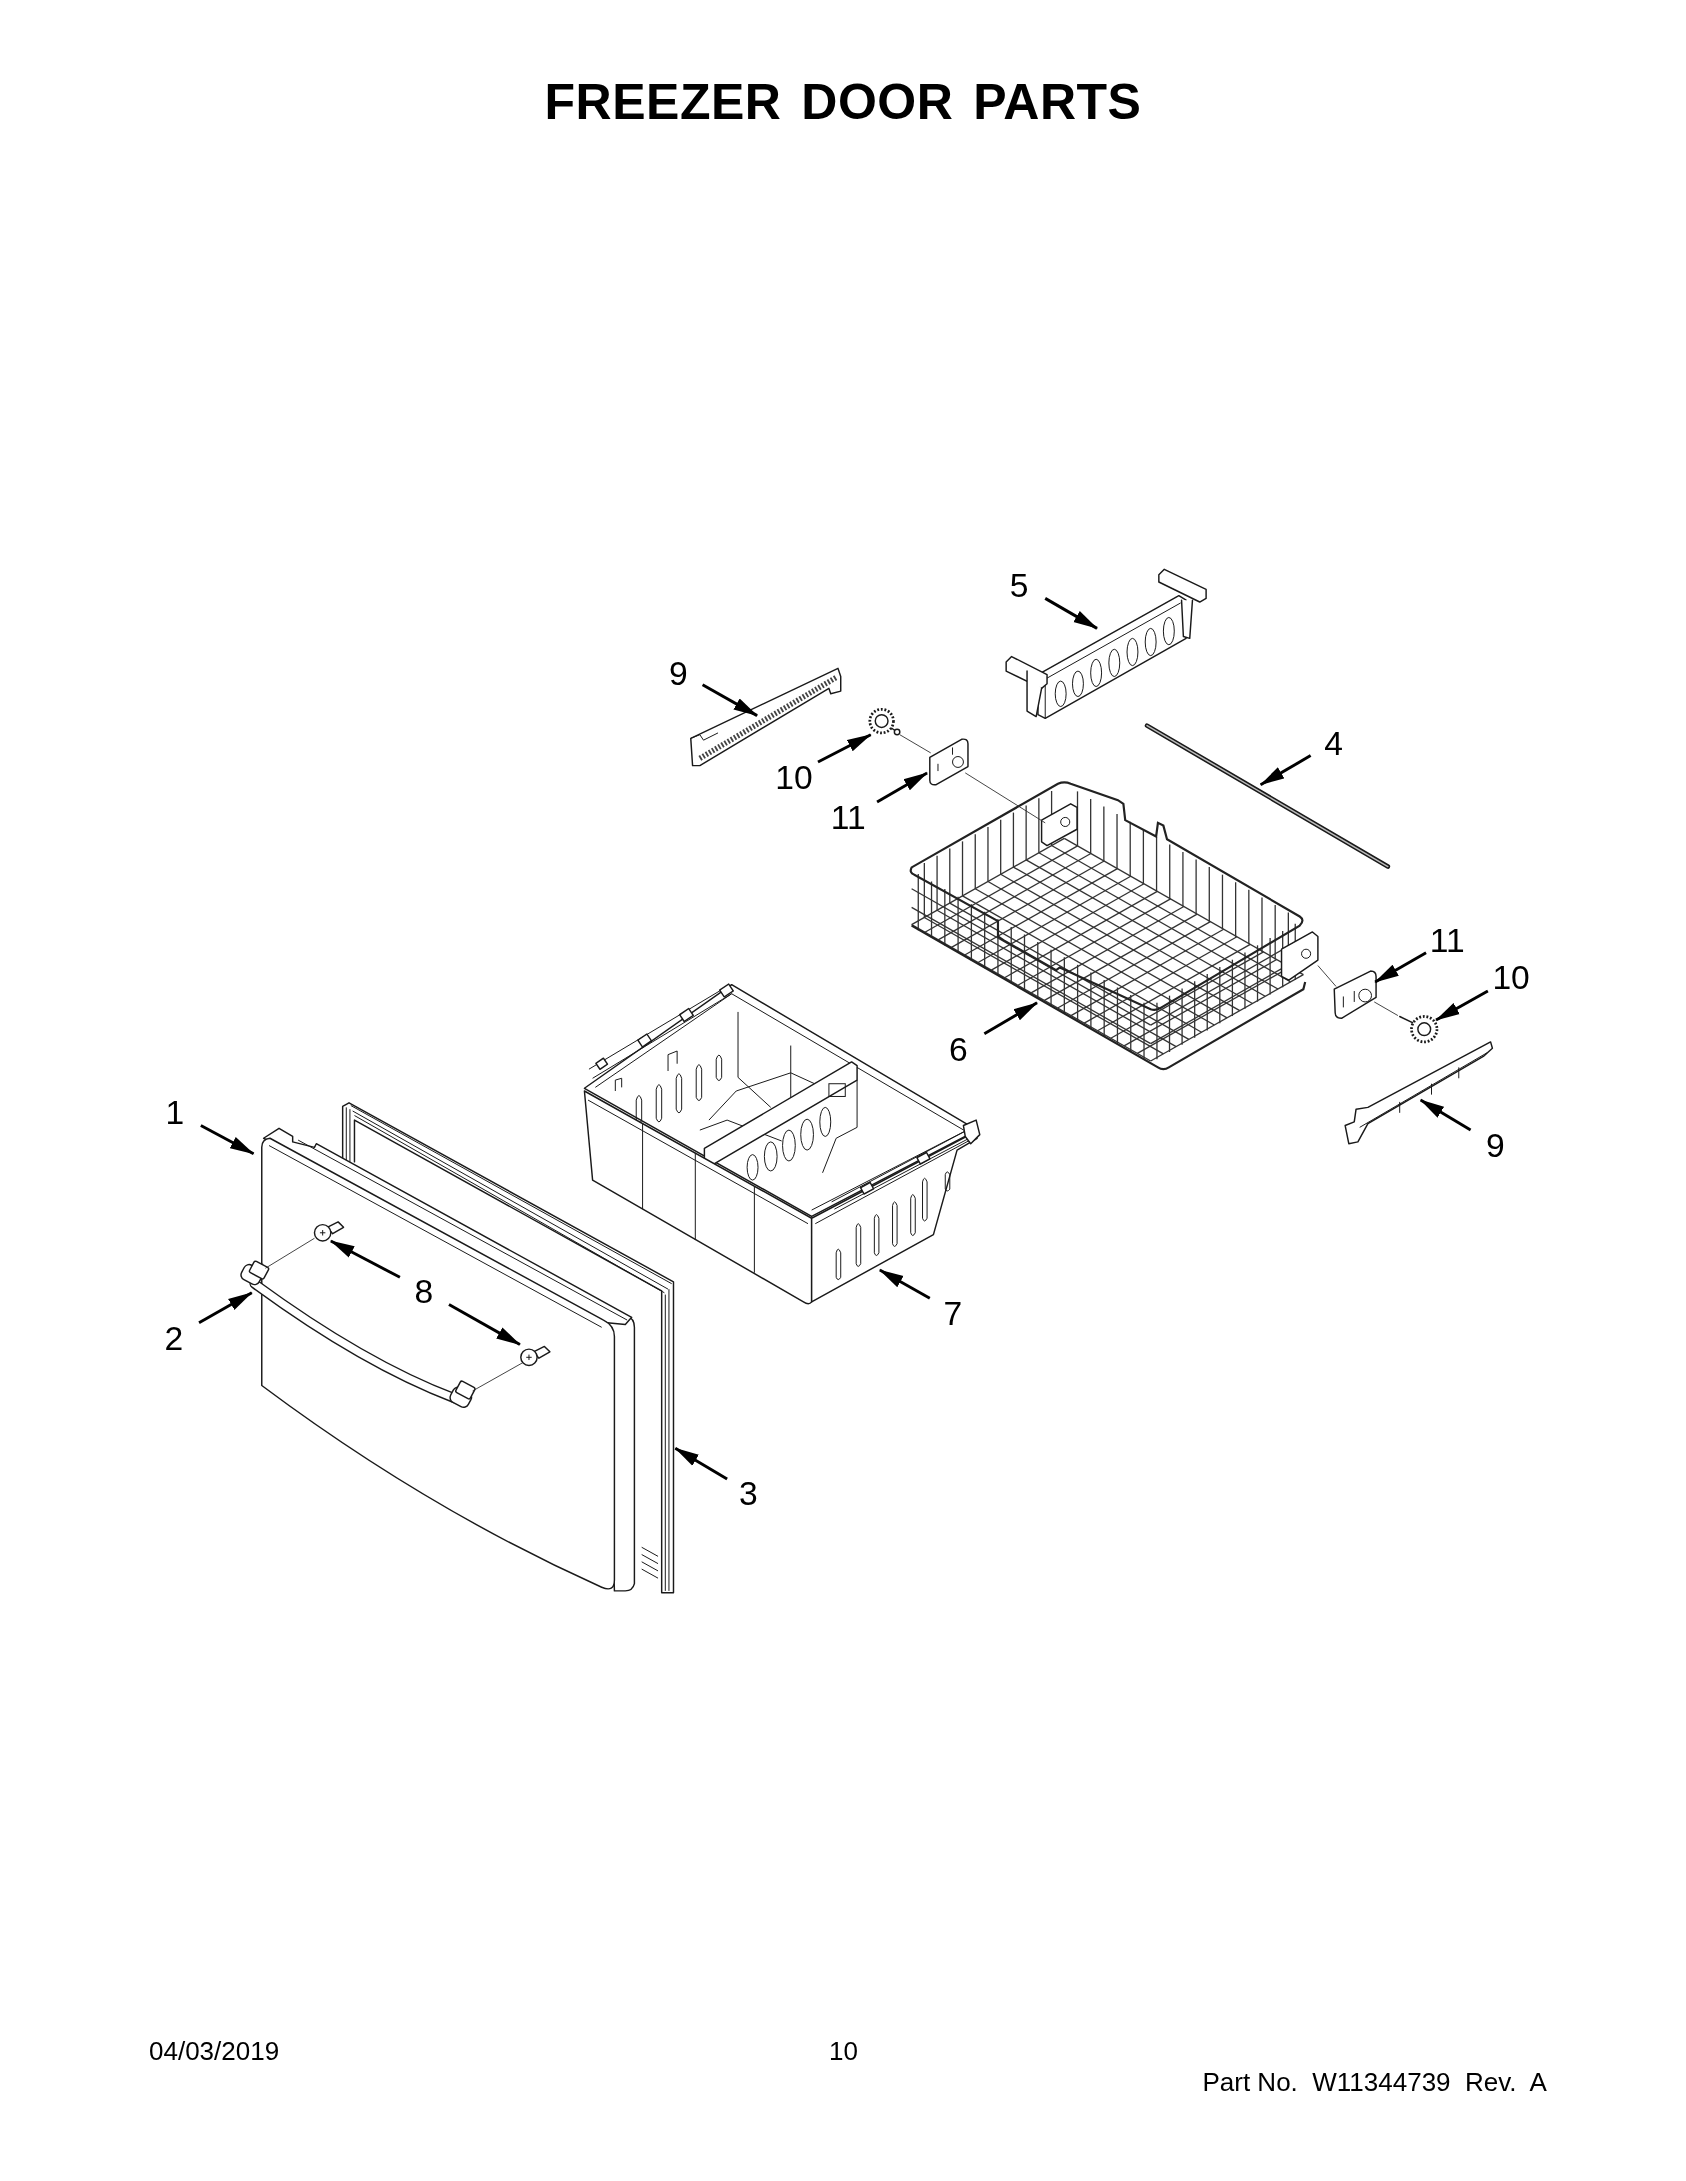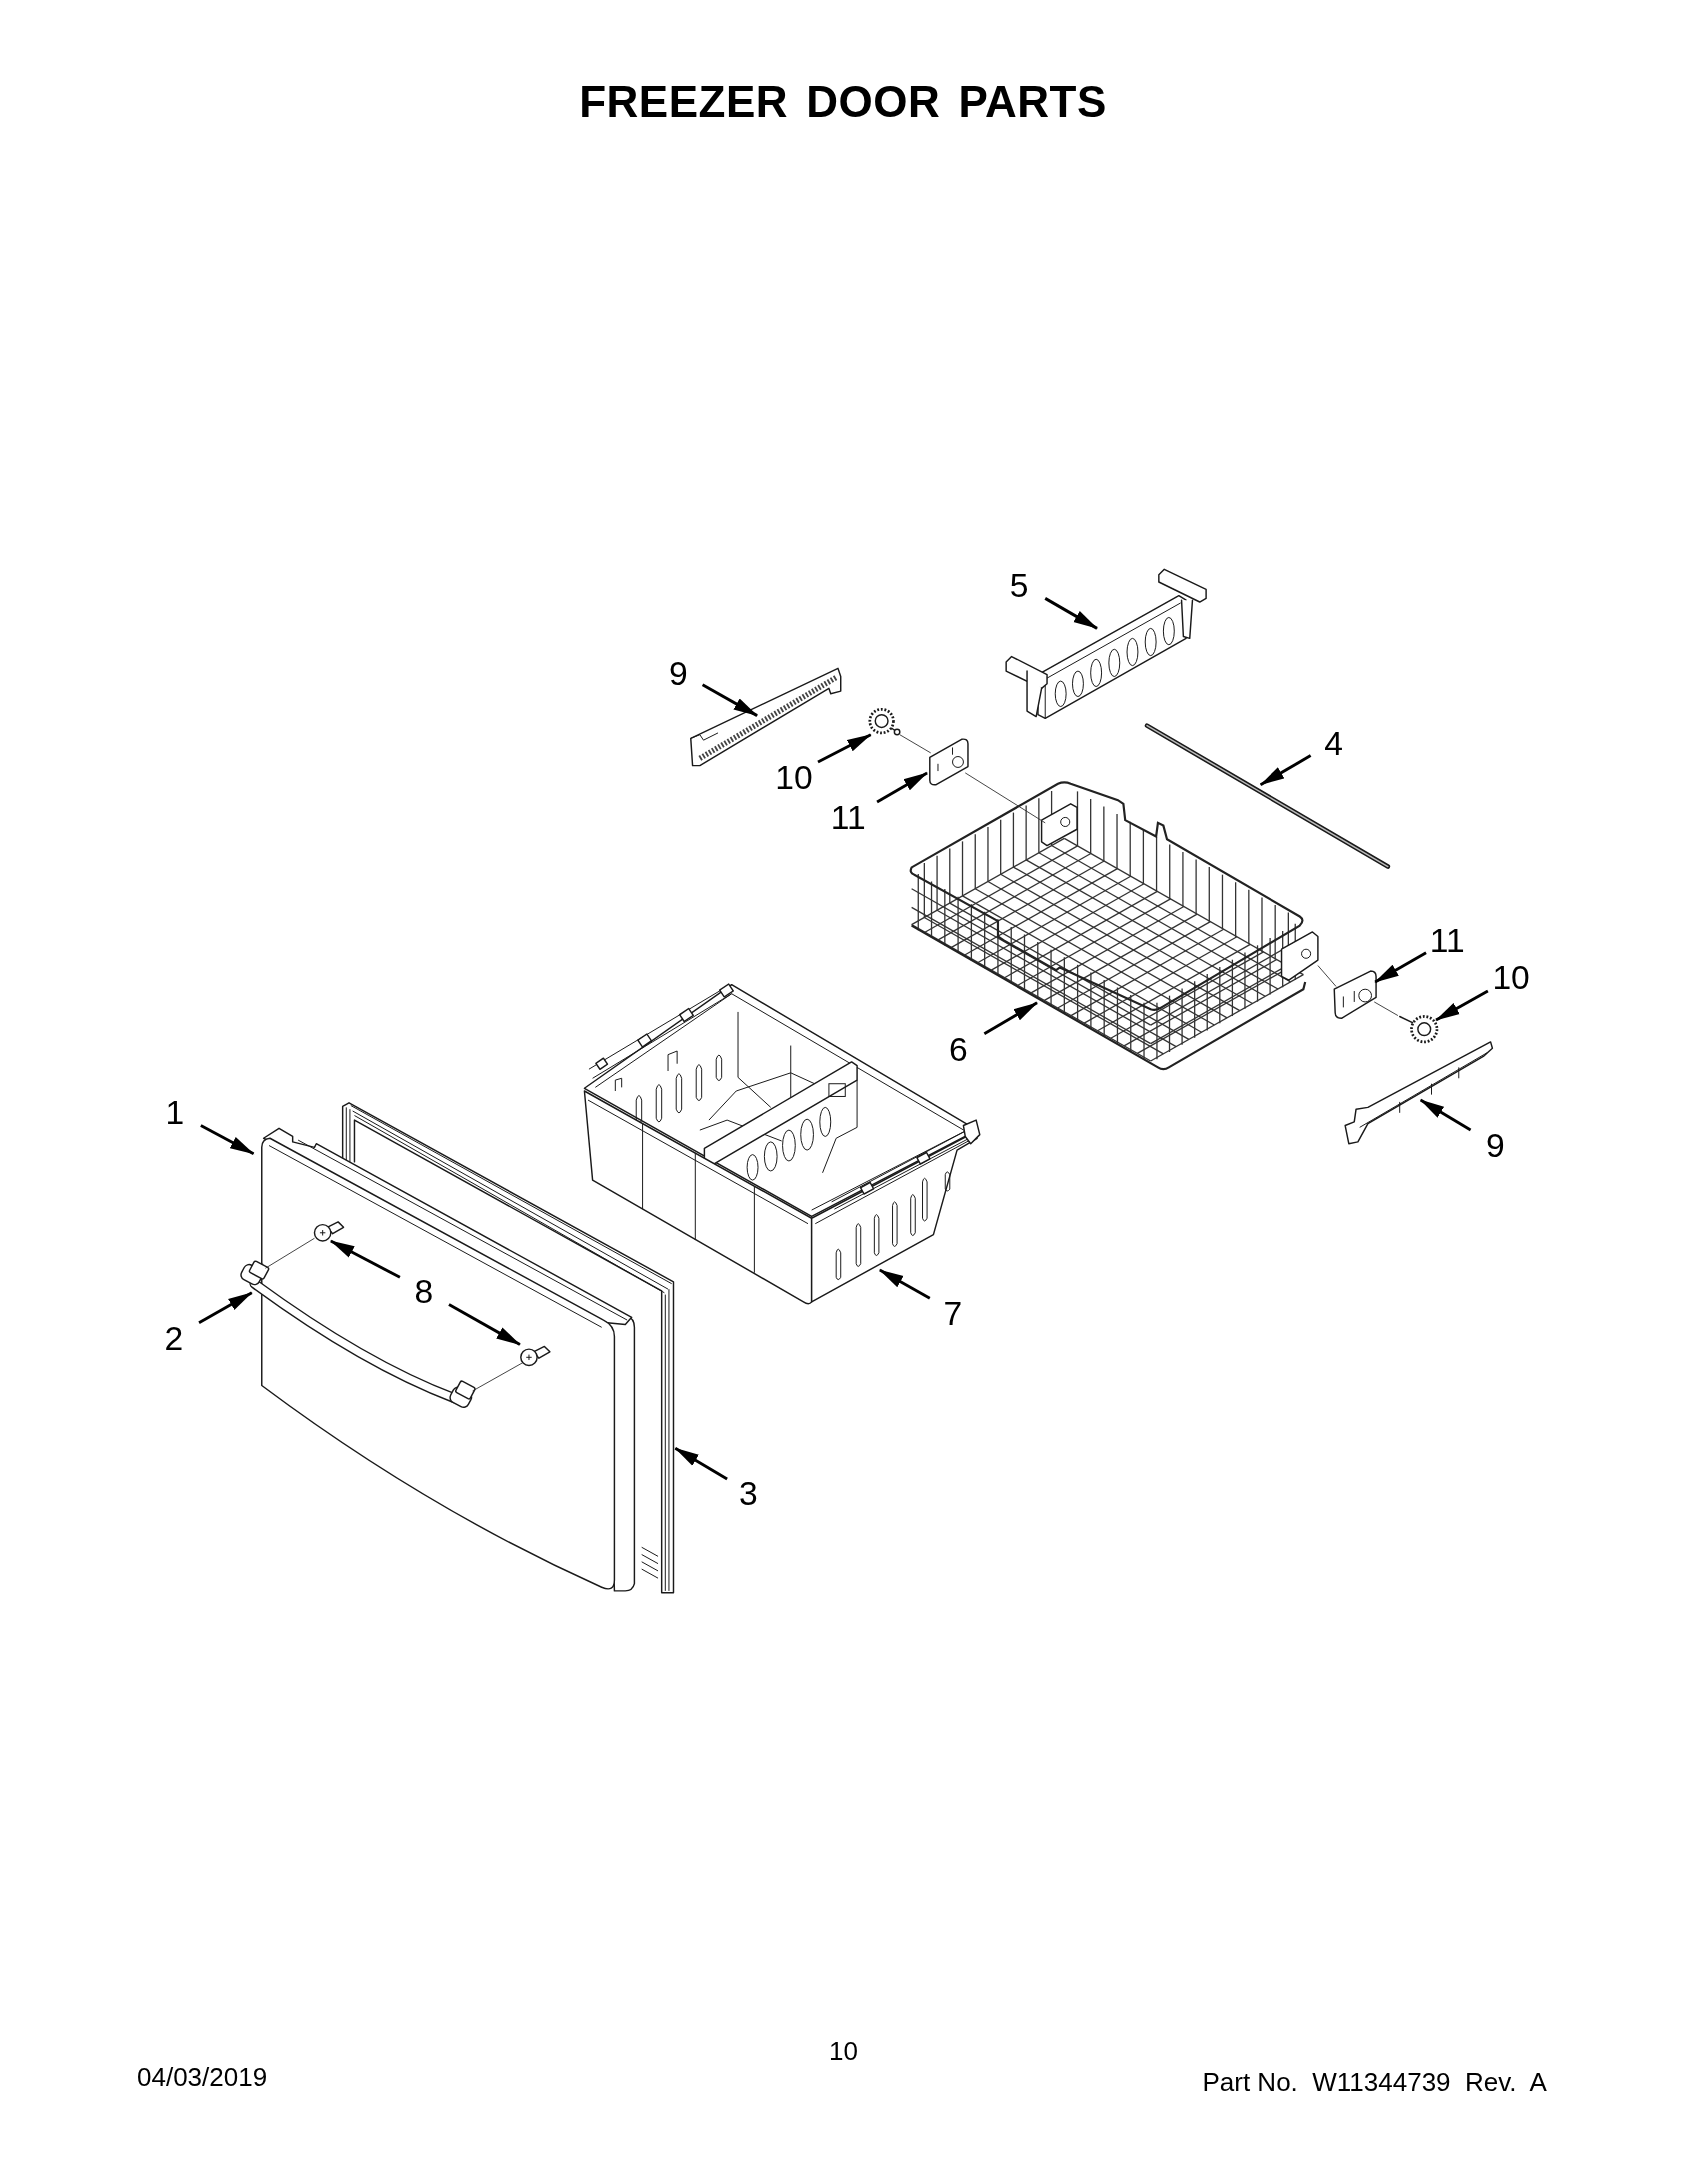--- a/index.html
+++ b/index.html
@@ -1,19 +1,19 @@
 <!DOCTYPE html>
 <html style="font-size:14.5px"><head>
 <meta charset="utf-8">
 <style>
   html, body { margin: 0; padding: 0; background: #ffffff; }
   body { width: 1686px; height: 2182px; position: relative; overflow: hidden;
          font-family: "Liberation Sans", sans-serif; color: #000; }
   .page-title { position: absolute; left: 0; top: 73px; width: 1686px; text-align: center;
-                font-family: "Liberation Sans", sans-serif; font-weight: bold; font-size: 44px;
+                font-family: "Liberation Sans", sans-serif; font-weight: bold; font-size: 50px;
                 letter-spacing: 0.5px; word-spacing: 5.5px; line-height: 58px; margin: 0; }
   .diagram { position: absolute; left: 0; top: 0; width: 1686px; height: 2182px; }
   .callout { font-family: "Liberation Sans", sans-serif; font-size: 37px; fill: #000; }
   .footer-item { position: absolute; top: 2036px; font-size: 26px; line-height: 31px;
                  font-family: "Liberation Sans", sans-serif; white-space: pre; }
   .ln { fill: #fff; stroke: #1a1a1a; stroke-width: 1.6; stroke-linejoin: round; stroke-linecap: round; }
   .thin { fill: none; stroke: #1a1a1a; stroke-width: 1.1; }
   .leader { fill: none; stroke: #333; stroke-width: 1; }
   .arrow { fill: none; stroke: #000; stroke-width: 3.2; }
   .wire { fill: none; stroke: #333; stroke-width: 1.3; vector-effect: non-scaling-stroke; }
@@ -335,18 +335,18 @@
     <text class="callout" x="456" y="1433">8</text>
     <text class="callout" x="736" y="753">9</text>
     <text class="callout" x="1635" y="1273">9</text>
     <text class="callout" x="853" y="868">10</text>
     <text class="callout" x="1642" y="1088">10</text>
     <text class="callout" x="914" y="912">11</text>
     <text class="callout" x="1573" y="1047">11</text>
   </g>
 </svg>
 
-<div class="footer-item" style="left:137px;margin-top:26px;">04/03/2019</div>
+<div class="footer-item" style="left:149px;">04/03/2019</div>
 <div class="footer-item" style="left:829px;">10</div>
 <div class="footer-item" style="left:1188px;">
   <span>Part No.</span><span>  </span><span>W11344739</span><span>  </span><span>Rev.</span><span>  </span><span>A</span>
 </div>
 
 
 </body></html>

